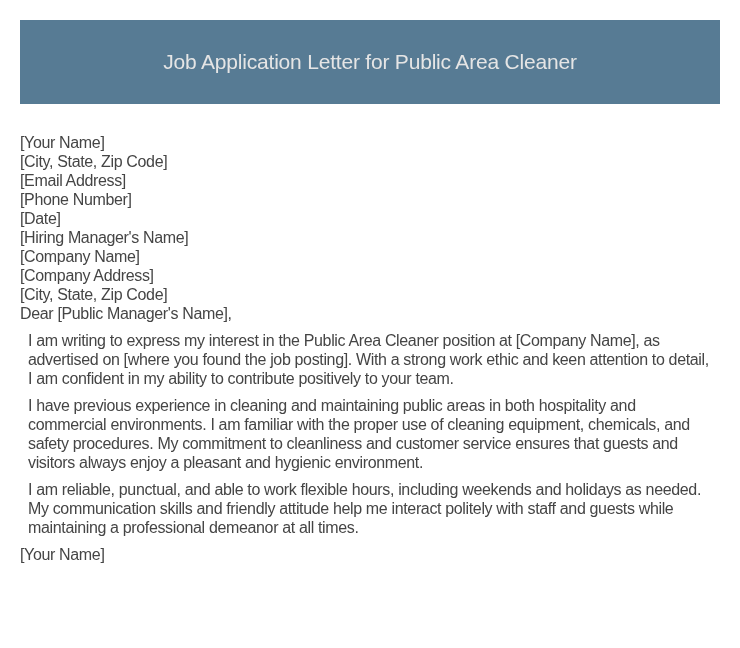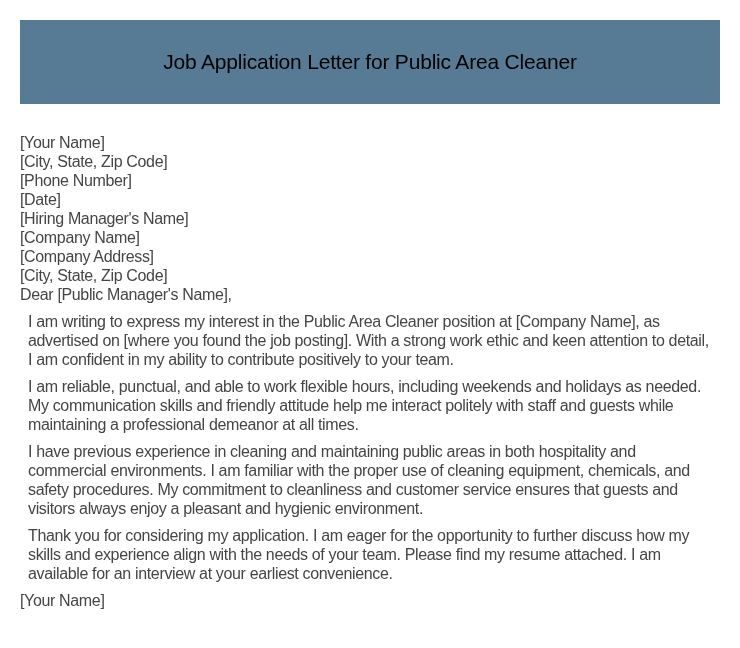--- a/index.html
+++ b/index.html
@@ -19,21 +19,21 @@
       left: 20px;
       top: 20px;
       width: 700px;
       height: 84px;
       background: #577b94;
       display: flex;
       align-items: center;
       justify-content: center;
     }
     .header-title {
-      color: #000000;
+      color: #e5e5e5;
       font-size: 21px;
       letter-spacing: -0.2px;
       font-family: "Liberation Sans", sans-serif;
     }
     .letter {
       position: absolute;
       left: 20px;
       top: 133px;
       width: 704px;
       color: #454545;
@@ -55,28 +55,28 @@
 <body>
 
 <div class="header">
   <div class="header-title">Job Application Letter for Public Area Cleaner</div>
 </div>
 
 <div class="letter">
   <div>
     <span class="line">[Your Name]</span>
     <span class="line">[City, State, Zip Code]</span>
+    <span class="line">[Email Address]</span>
     <span class="line">[Phone Number]</span>
     <span class="line">[Date]</span>
   </div>
   <div>
     <span class="line">[Hiring Manager's Name]</span>
     <span class="line">[Company Name]</span>
     <span class="line">[Company Address]</span>
     <span class="line">[City, State, Zip Code]</span>
   </div>
   <span class="line">Dear [Public Manager's Name],</span>
   <p class="para">I am writing to express my interest in the Public Area Cleaner position at [Company Name], as advertised on [where you found the job posting]. With a strong work ethic and keen attention to detail, I am confident in my ability to contribute positively to your team.</p>
+  <p class="para">I have previous experience in cleaning and maintaining public areas in both hospitality and commercial environments. I am familiar with the proper use of cleaning equipment, chemicals, and safety procedures. My commitment to cleanliness and customer service ensures that guests and visitors always enjoy a pleasant and hygienic environment.</p>
   <p class="para">I am reliable, punctual, and able to work flexible hours, including weekends and holidays as needed. My communication skills and friendly attitude help me interact politely with staff and guests while maintaining a professional demeanor at all times.</p>
-  <p class="para">I have previous experience in cleaning and maintaining public areas in both hospitality and commercial environments. I am familiar with the proper use of cleaning equipment, chemicals, and safety procedures. My commitment to cleanliness and customer service ensures that guests and visitors always enjoy a pleasant and hygienic environment.</p>
-  <p class="para">Thank you for considering my application. I am eager for the opportunity to further discuss how my skills and experience align with the needs of your team. Please find my resume attached. I am available for an interview at your earliest convenience.</p>
   <span class="line">[Your Name]</span>
 </div>
 
 </body></html>

